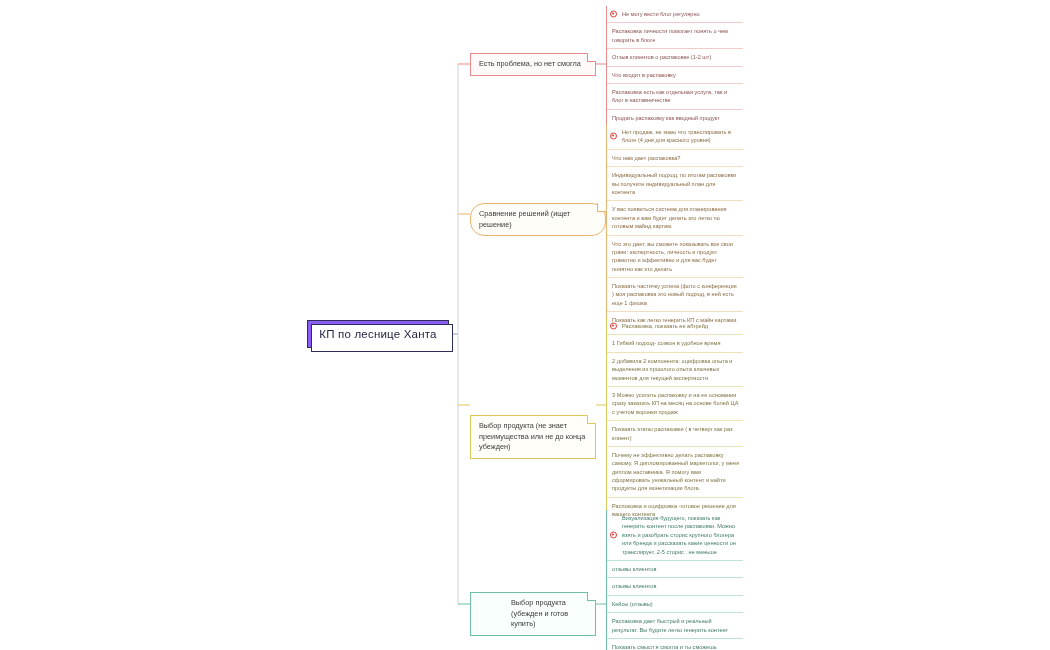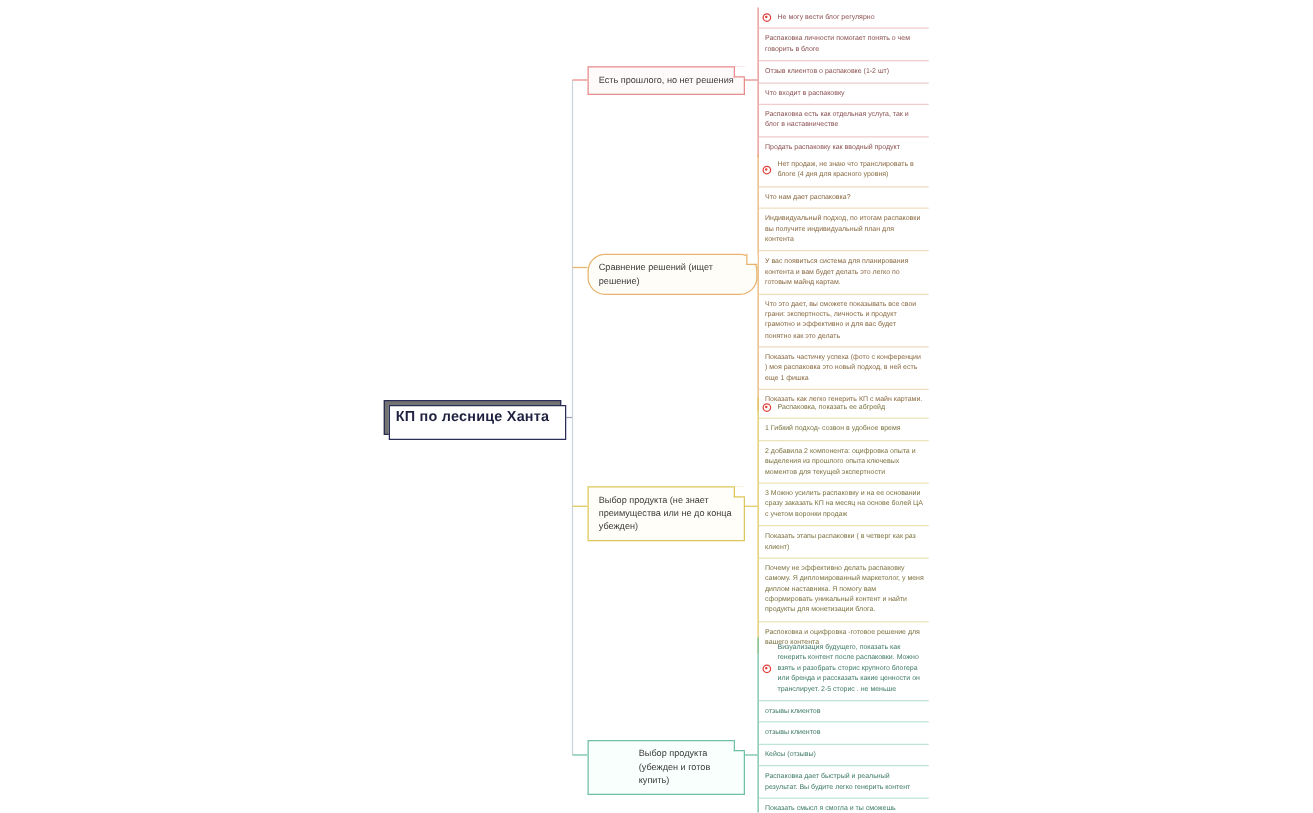--- a/index.html
+++ b/index.html
@@ -27,26 +27,26 @@
 
   
   .root-node {
     position: absolute;
     left: 307px;
     top: 320px;
     width: 142px;
     height: 28px;
     box-sizing: border-box;
     border: 1px solid #2b2f55;
-    background: #737373;
+    background: #8b5cf6;
     display: flex;
     align-items: center;
     justify-content: center;
     font-size: 11.5px;
-    font-weight: bold;
+    font-weight: normal;
     color: #1f2140;
     letter-spacing: 0.2px;
     z-index: 5;
   }
   .root-node::after {
     content: "";
     position: absolute;
     left: 3px;
     top: 3px;
     width: 142px;
@@ -74,21 +74,21 @@
     right: -1px;
     top: -1px;
     width: 8px;
     height: 8px;
     background: #ffffff;
     border-left: 1px solid #e8a0a0;
     border-bottom: 1px solid #e8a0a0;
   }
   .branch.c-red   { border-color: #e78b8b; background:#fffafa; }
   .branch.c-orange{ border-color: #e8b36e; background:#fffdf8; }
-  .branch.c-yellow{ border-color: #ddc75a; background:#fffef8; }
+  .branch.c-yellow{ border-color: #ddc75a; background:#fffef8;margin-top:26px; }
   .branch.c-green { border-color: #6fbfa4; background:#f9fffd;padding-left:40px; }
   .branch.c-red .fold    { border-left-color:#e78b8b; border-bottom-color:#e78b8b; }
   .branch.c-orange .fold { border-left-color:#e8b36e; border-bottom-color:#e8b36e; }
   .branch.c-yellow .fold { border-left-color:#ddc75a; border-bottom-color:#ddc75a; }
   .branch.c-green .fold  { border-left-color:#6fbfa4; border-bottom-color:#6fbfa4; }
 
   
   .leaf-col {
     position: absolute;
     left: 606px;
@@ -162,21 +162,21 @@
     <path d="M596,405 L606,405" stroke="#ddc75a" stroke-width="1" fill="none"></path>
     <path d="M596,604 L606,604" stroke="#6fbfa4" stroke-width="1" fill="none"></path>
   </svg>
 
   <div class="root-node">
     <span>КП по леснице Ханта</span>
   </div>
 
   <div class="branch c-red" style="left:470px; top:53px; width:126px;">
     <span class="fold"></span>
-    <span class="branch-label">Есть прошлого, но нет решения</span>
+    <span class="branch-label">Есть проблема, но нет смогла</span>
   </div>
 
   <div class="branch c-orange" style="left:470px; top:203px; width:136px;border-radius:14px;">
     <span class="fold"></span>
     <span class="branch-label">Сравнение решений (ищет решение)</span>
   </div>
 
   <div class="branch c-yellow" style="left:470px; top:389px; width:126px;">
     <span class="fold"></span>
     <span class="branch-label">Выбор продукта (не знает преимущества или не до конца убежден)</span>

